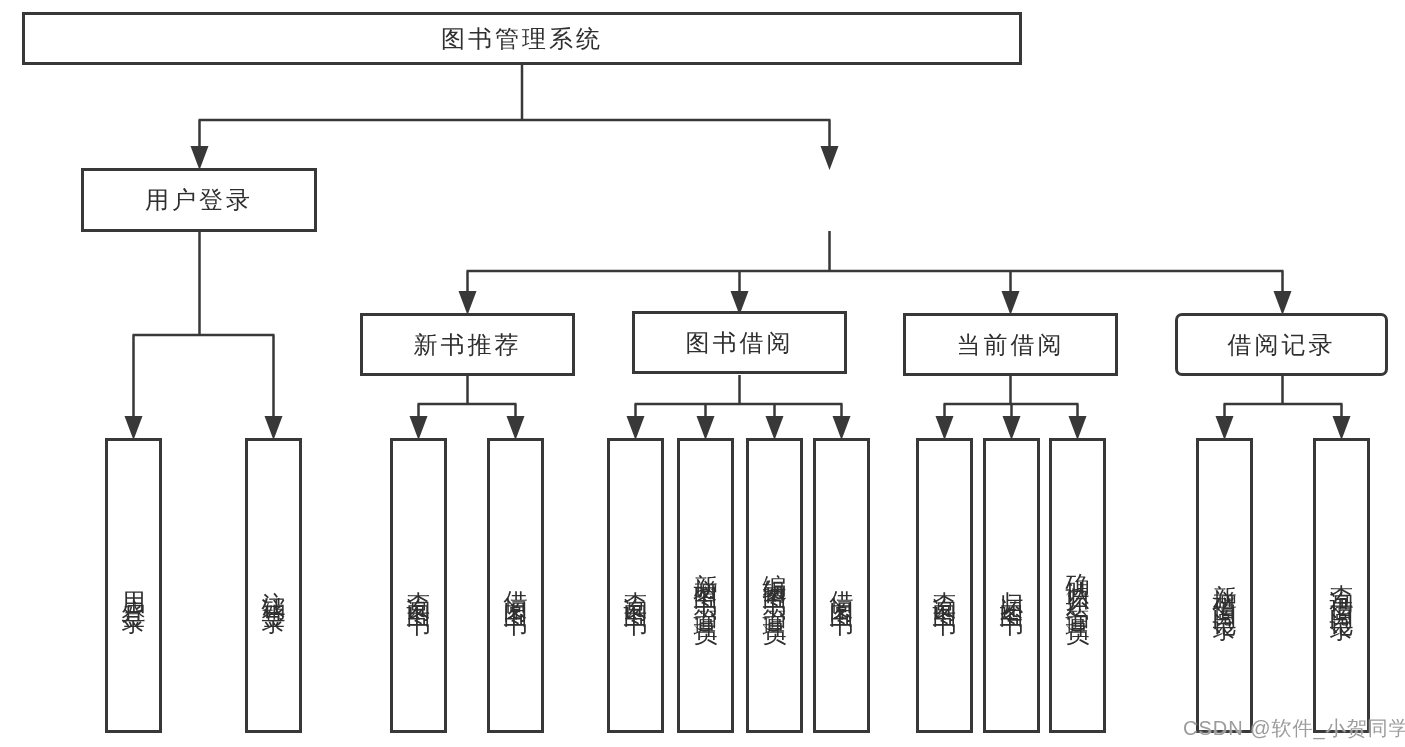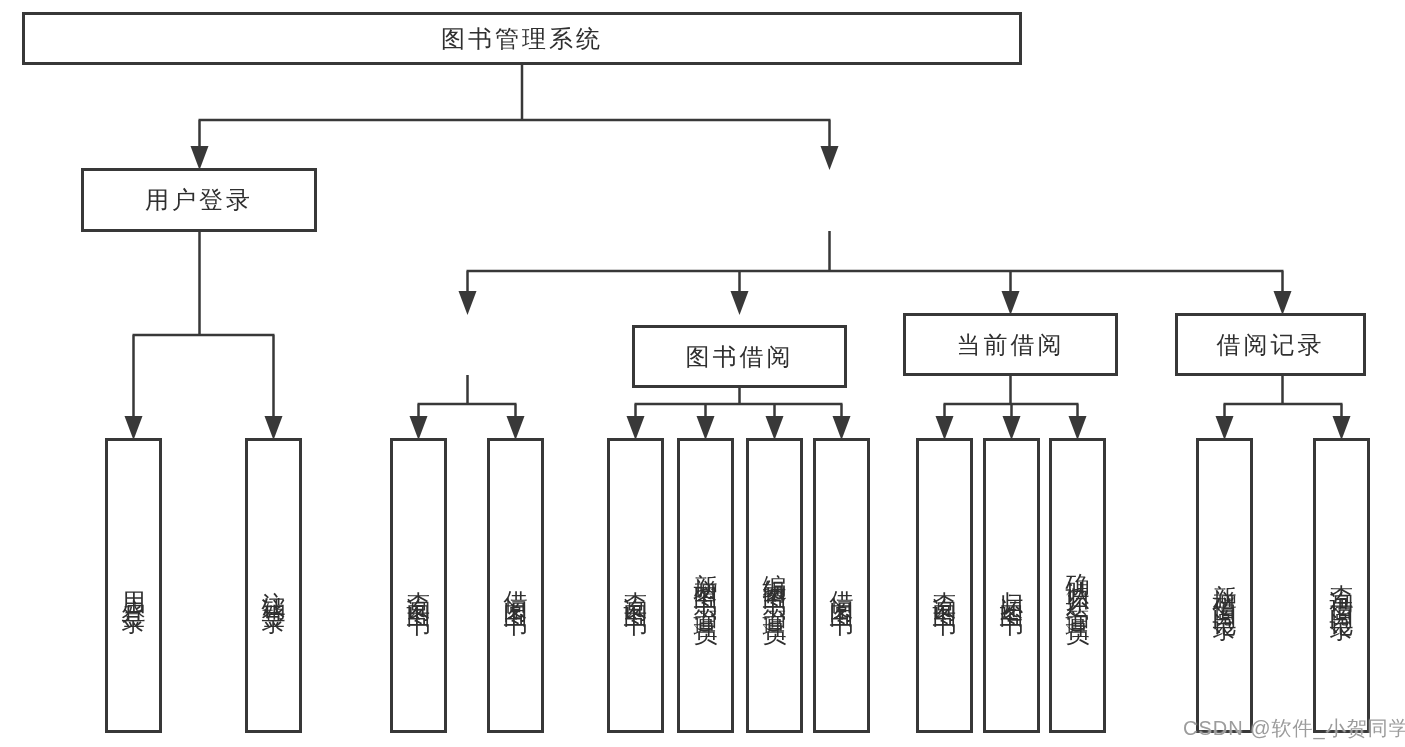--- a/index.html
+++ b/index.html
@@ -59,23 +59,23 @@
     text-orientation: mixed;
     letter-spacing: 7px;
     line-height: 1;
   }
 
   
   .pos-root      { left: 22px;   top: 12px;  width: 1000px; height: 53px; }
   .pos-login     { left: 81px;   top: 168px; width: 236px;  height: 64px; }
   .pos-bookmgmt  { left: 712px;  top: 168px; width: 236px;  height: 64px; }
   .pos-l3-1      { left: 360px;  top: 313px; width: 215px;  height: 63px; }
-  .pos-l3-2      { left: 632px;  top: 325px; width: 215px;  height: 63px; font-family: Liberation Serif, serif; }
+  .pos-l3-2      { left: 632px;  top: 311px; width: 215px;  height: 63px; font-family: Liberation Serif, serif; }
   .pos-l3-3      { left: 903px;  top: 313px; width: 215px;  height: 63px; text-align: center; }
-  .pos-l3-4      { left: 1175px; top: 313px; width: 191px;  height: 63px; }
+  .pos-l3-4      { left: 1175px; top: 313px; width: 213px;  height: 63px; border-radius: 7px; }
 
   
   .leaf { top: 438px; width: 57px; height: 295px; }
   .pos-leaf-1  { left: 105px; }
   .pos-leaf-2  { left: 245px; }
   .pos-leaf-3  { left: 390px; }
   .pos-leaf-4  { left: 487px; }
   .pos-leaf-5  { left: 607px; }
   .pos-leaf-6  { left: 677px; }
   .pos-leaf-7  { left: 746px; }
@@ -136,20 +136,21 @@
 
     <path d="M1282.5 375 L1282.5 405 M1223.5 404 L1342.5 404 M1224.5 404 L1224.5 420 M1341.5 404 L1341.5 420"></path>
     <polygon points="1215.5,416 1233.5,416 1224.5,440"></polygon>
     <polygon points="1332.5,416 1350.5,416 1341.5,440"></polygon>
   </svg>
 
   <div class="node hbox pos-root">图书管理系统</div>
 
   <div class="node hbox pos-login">用户登录</div>
 
+  <div class="node hbox pos-l3-1">新书推荐</div>
   <div class="node hbox pos-l3-2">图书借阅</div>
   <div class="node hbox pos-l3-3">当前借阅</div>
   <div class="node hbox pos-l3-4">借阅记录</div>
 
   <div class="node vbox leaf pos-leaf-1">用户登录</div>
   <div class="node vbox leaf pos-leaf-2">注销登录</div>
 
   <div class="node vbox leaf pos-leaf-3">查询图书</div>
   <div class="node vbox leaf pos-leaf-4">借阅图书</div>
 

